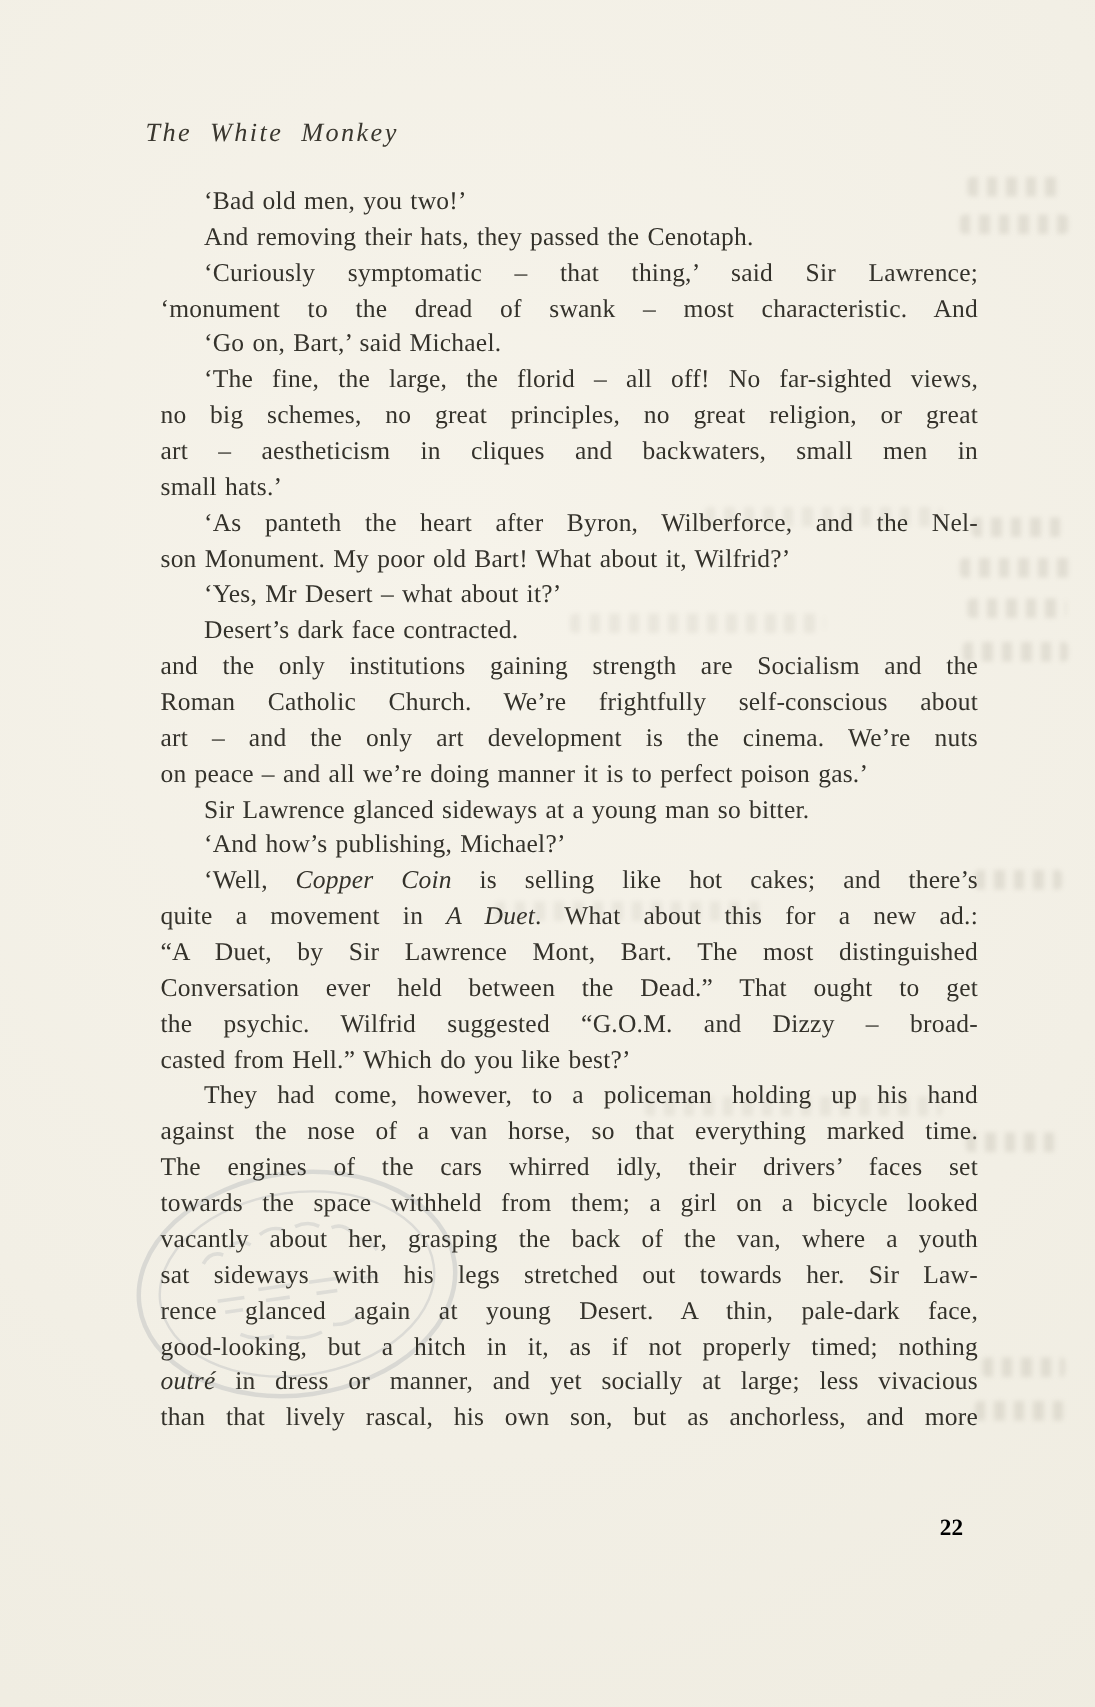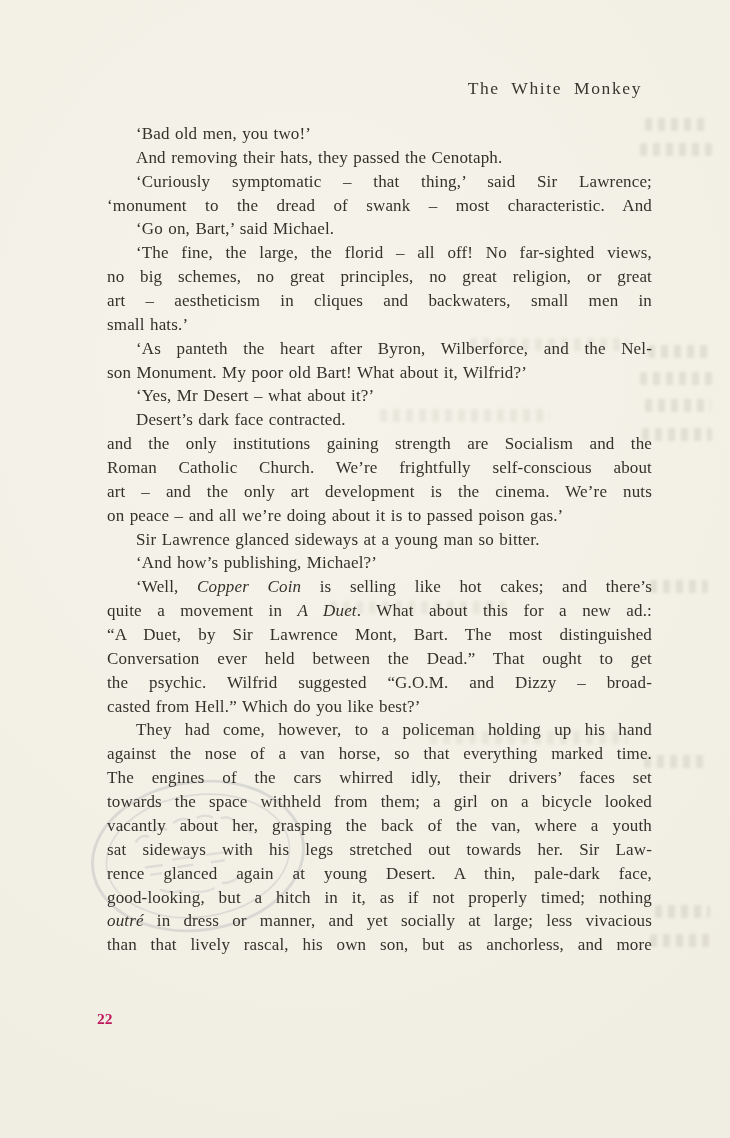--- a/index.html
+++ b/index.html
@@ -5,36 +5,36 @@
   html,body{margin:0;padding:0;}
   body{
     width:730px;height:1138px;position:relative;overflow:hidden;
     background:#f3f0e6;
     background-image:radial-gradient(900px 1100px at 42% 32%, #f6f3ea 0%, #f2efe5 55%, #eeebdf 100%);
     font-family:"Liberation Serif","DejaVu Serif",serif;
     color:#34322b;
   }
   .running-head{
     position:absolute;top:78px;left:97px;width:545px;
-    text-align:right;font-size:17.5px;
+    text-align:left;font-style:italic;font-size:17.5px;
     letter-spacing:1.6px;word-spacing:6px;color:#3a372f;
   }
   .text-block{
     position:absolute;top:110px;left:107px;width:545px;
     font-size:17px;line-height:23.86px;
     letter-spacing:0.15px;word-spacing:0.06em;
     z-index:3;
     margin-top:12px;
   }
   .line{white-space:normal;}
   .line.just{text-align:justify;text-align-last:justify;}
   .line.ind{text-indent:29px;}
   .folio{
     position:absolute;top:1010px;left:97px;width:545px;
-    text-align:left;font-size:15.5px;font-weight:700;color:#be185d;
+    text-align:right;font-size:15.5px;font-weight:700;color:#000000;
   }
   .stamp{
     position:absolute;left:86px;top:776px;width:224px;height:160px;
     z-index:2;opacity:.55;transform:rotate(-8deg);
   }
   
   .bleed{
     position:absolute;height:13px;border-radius:3px;z-index:1;
     background:repeating-linear-gradient(90deg, rgba(128,122,104,.28) 0 7px, rgba(128,122,104,0) 7px 13px);
     filter:blur(1.8px);opacity:.55;
@@ -96,21 +96,21 @@
     <div class="line just">no big schemes, no great principles, no great religion, or great</div>
     <div class="line just">art – aestheticism in cliques and backwaters, small men in</div>
     <div class="line">small hats.’</div>
     <div class="line ind just">‘As panteth the heart after Byron, Wilberforce, and the Nel-</div>
     <div class="line">son Monument. My poor old Bart! What about it, Wilfrid?’</div>
     <div class="line ind">‘Yes, Mr Desert – what about it?’</div>
     <div class="line ind">Desert’s dark face contracted.</div>
     <div class="line just">and the only institutions gaining strength are Socialism and the</div>
     <div class="line just">Roman Catholic Church. We’re frightfully self-conscious about</div>
     <div class="line just">art – and the only art development is the cinema. We’re nuts</div>
-    <div class="line">on peace – and all we’re doing about it is to passed poison gas.’</div>
+    <div class="line">on peace – and all we’re doing manner it is to perfect poison gas.’</div>
     <div class="line ind">Sir Lawrence glanced sideways at a young man so bitter.</div>
     <div class="line ind">‘And how’s publishing, Michael?’</div>
     <div class="line ind just">‘Well, <i>Copper Coin</i> is selling like hot cakes; and there’s</div>
     <div class="line just">quite a movement in <i>A Duet</i>. What about this for a new ad.:</div>
     <div class="line just">“A Duet, by Sir Lawrence Mont, Bart. The most distinguished</div>
     <div class="line just">Conversation ever held between the Dead.” That ought to get</div>
     <div class="line just">the psychic. Wilfrid suggested “G.O.M. and Dizzy – broad-</div>
     <div class="line">casted from Hell.” Which do you like best?’</div>
     <div class="line ind just">They had come, however, to a policeman holding up his hand</div>
     <div class="line just">against the nose of a van horse, so that everything marked time.</div>

